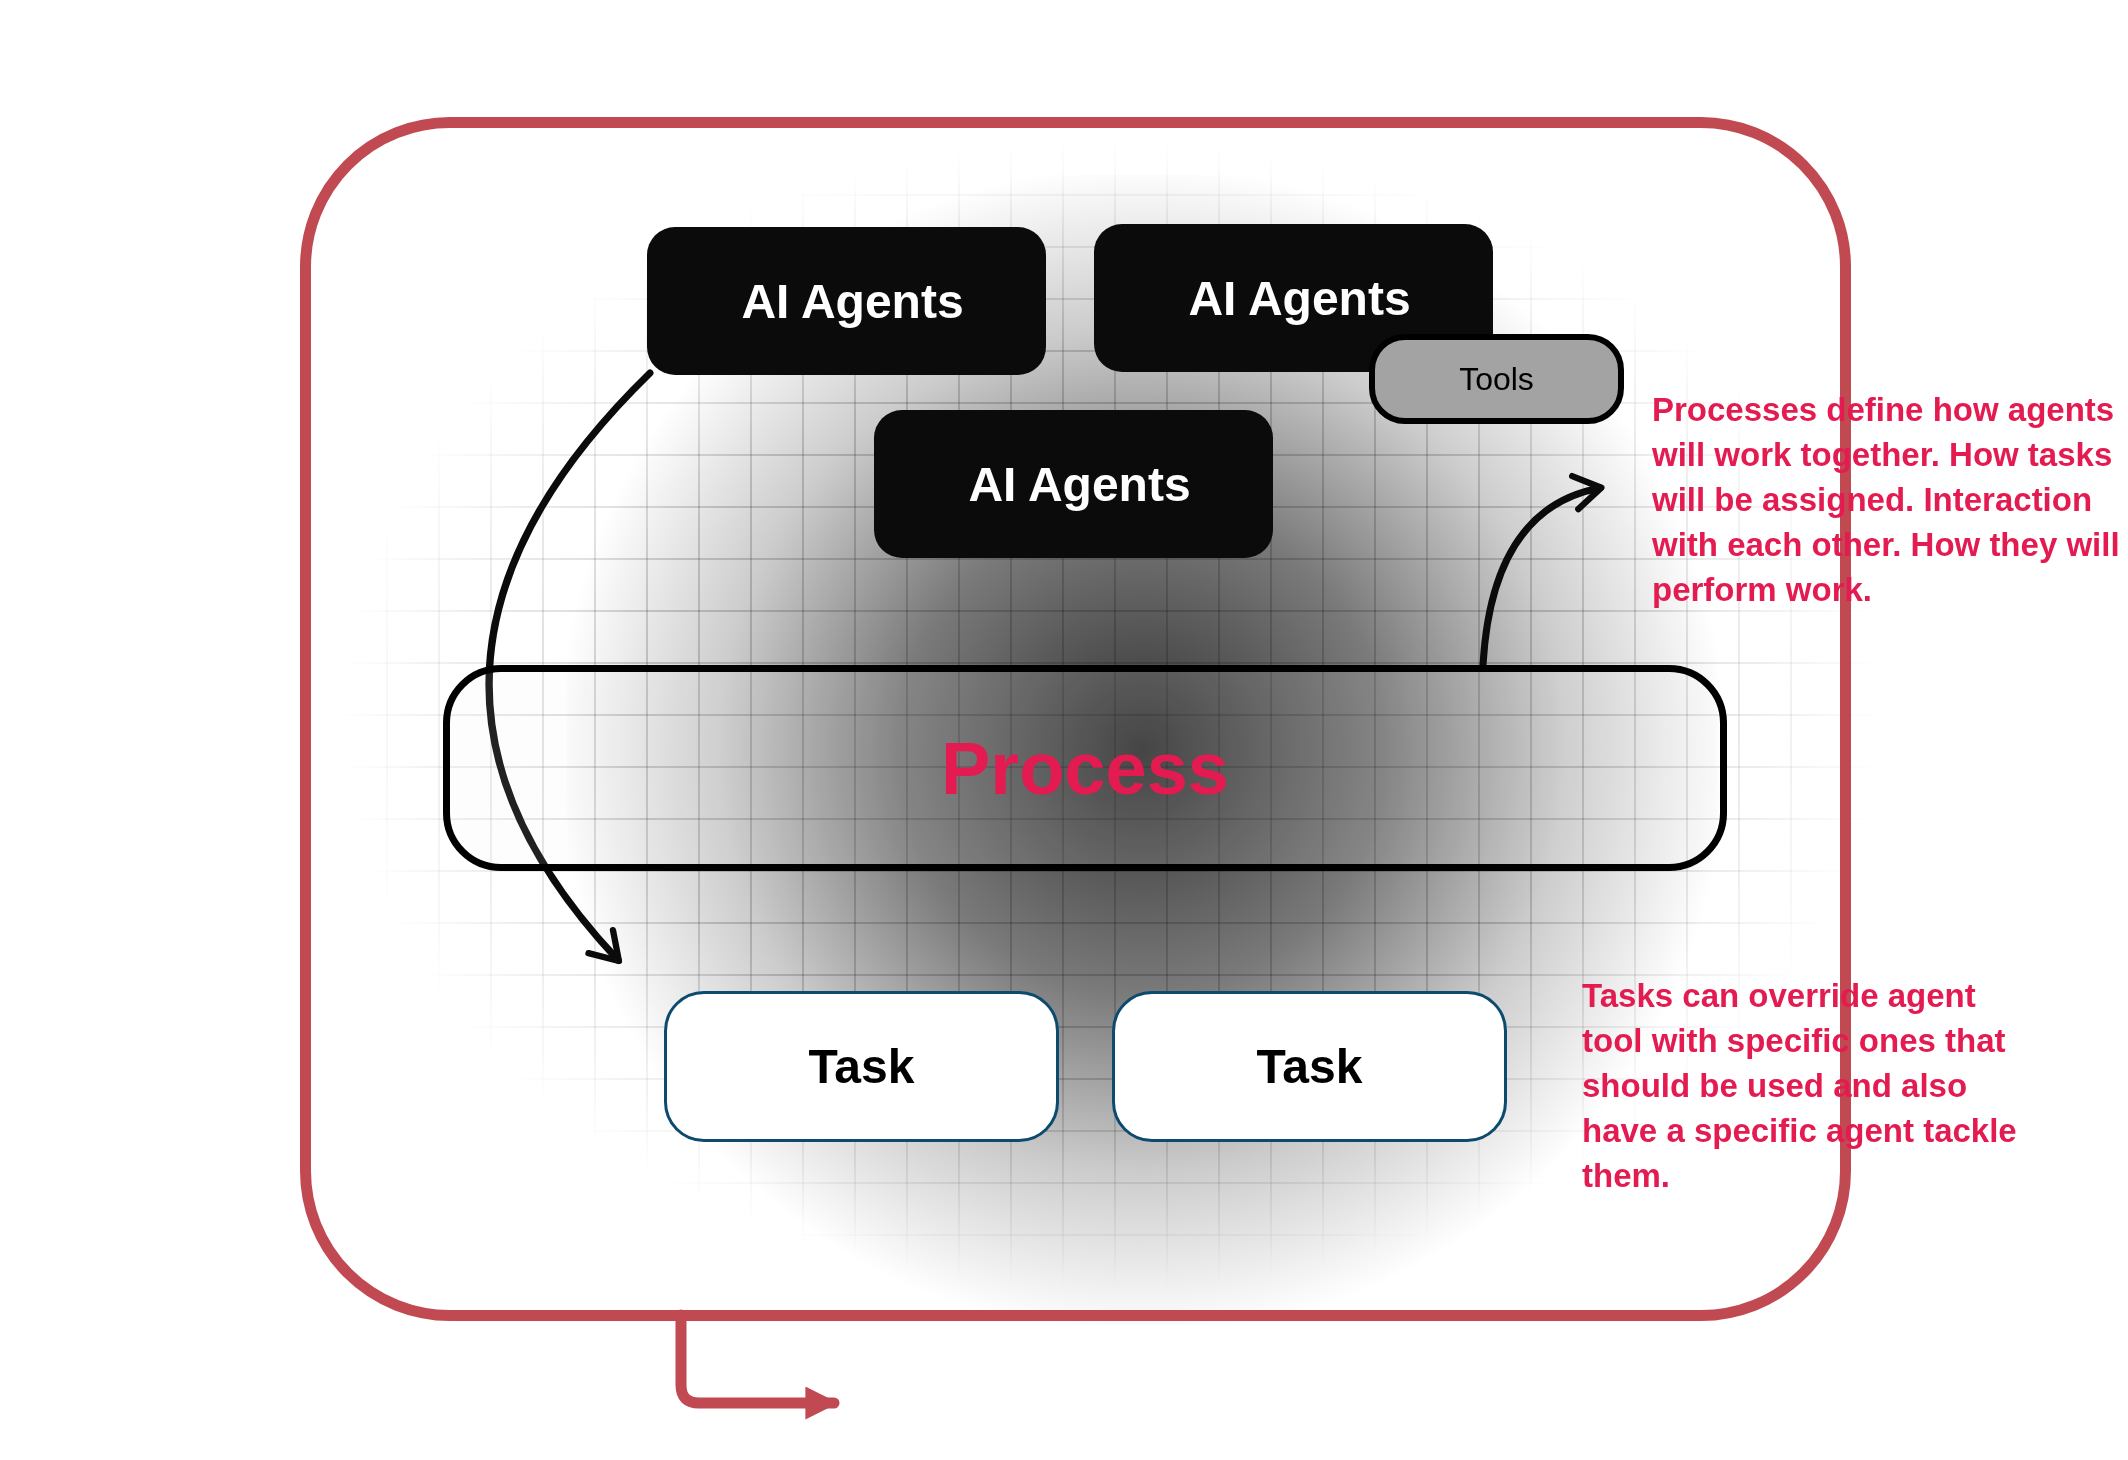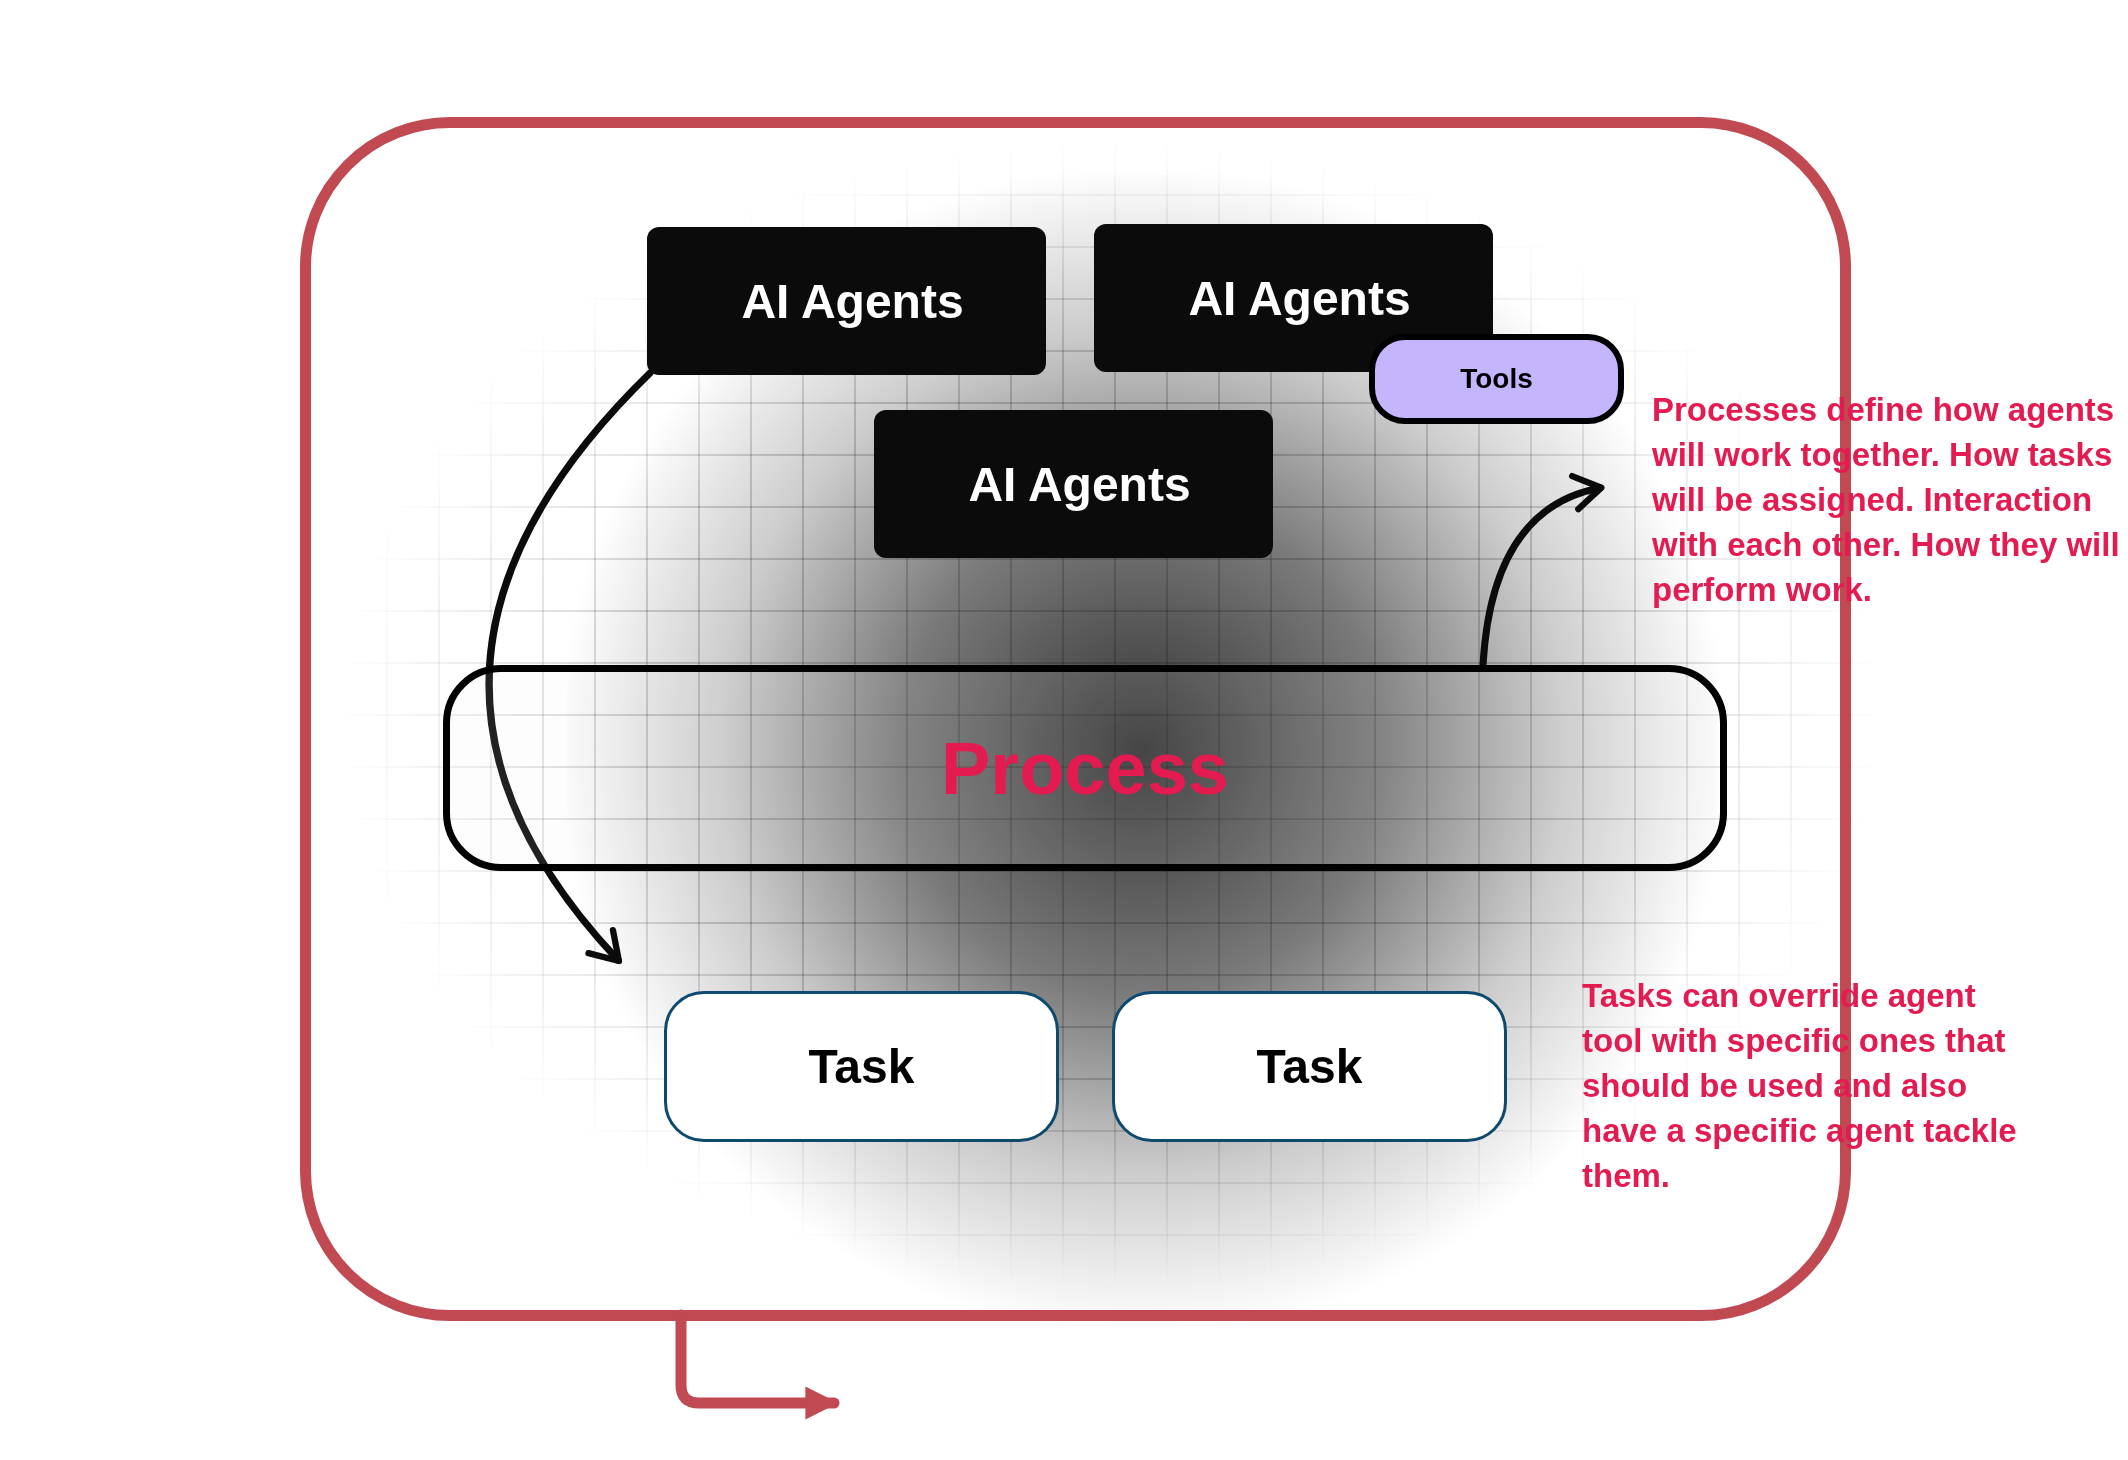--- a/index.html
+++ b/index.html
@@ -56,29 +56,29 @@
   .note-right-top{left:1652px;top:388px;width:492px;text-align:left;}
   .note-right-bottom{left:1582px;top:974px;width:446px;text-align:left;}
 
   
   .node{
     position:absolute;display:flex;align-items:center;justify-content:center;
     text-align:center;
   }
   .agent{
     width:399px;height:148px;background:var(--node-bg);color:#ffffff;
-    border-radius:12px;font-size:48px;font-weight:bold;padding-left:12px;
+    border-radius:28px;font-size:48px;font-weight:bold;padding-left:12px;
   }
   .agent-1{left:647px;top:227px;}
   .agent-2{left:1094px;top:224px;}
   .agent-3{left:874px;top:410px;}
   .tools{
     left:1369px;top:334px;width:255px;height:90px;
-    background:#c4b5fd;border:6px solid #000000;border-radius:36px;
-    font-size:28px;font-weight:bold;color:#000;z-index:6;
+    background:#a3a3a3;border:6px solid #000000;border-radius:36px;
+    font-size:32px;font-weight:normal;color:#000;z-index:6;
   }
   .process{
     left:443px;top:665px;width:1284px;height:206px;
     border:7px solid #000000;border-radius:58px;
     background:rgba(235,235,235,0.10);
     color:var(--accent);font-size:74px;font-weight:bold;
   }
   .task{
     width:395px;height:151px;background:#ffffff;border:3px solid #0c4a6e;
     border-radius:40px;font-size:48px;font-weight:bold;color:#000;

